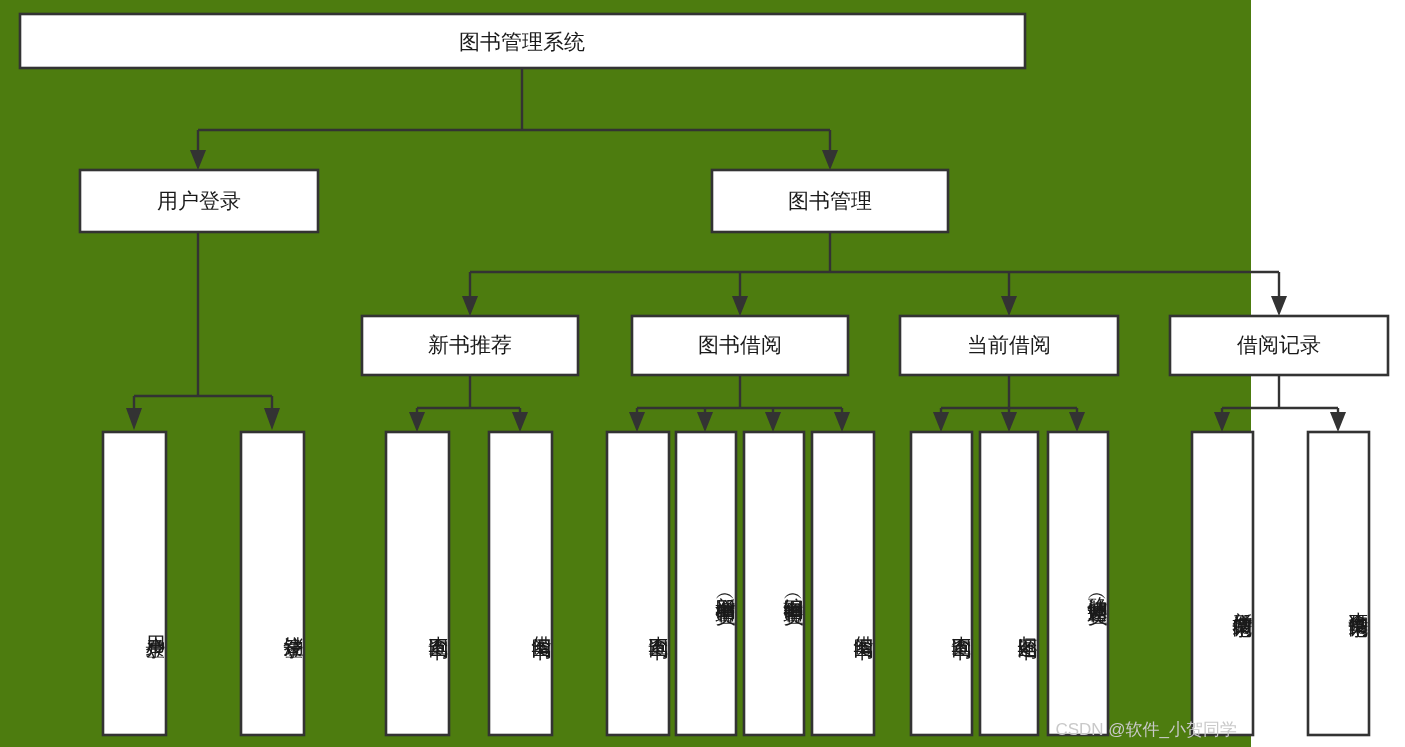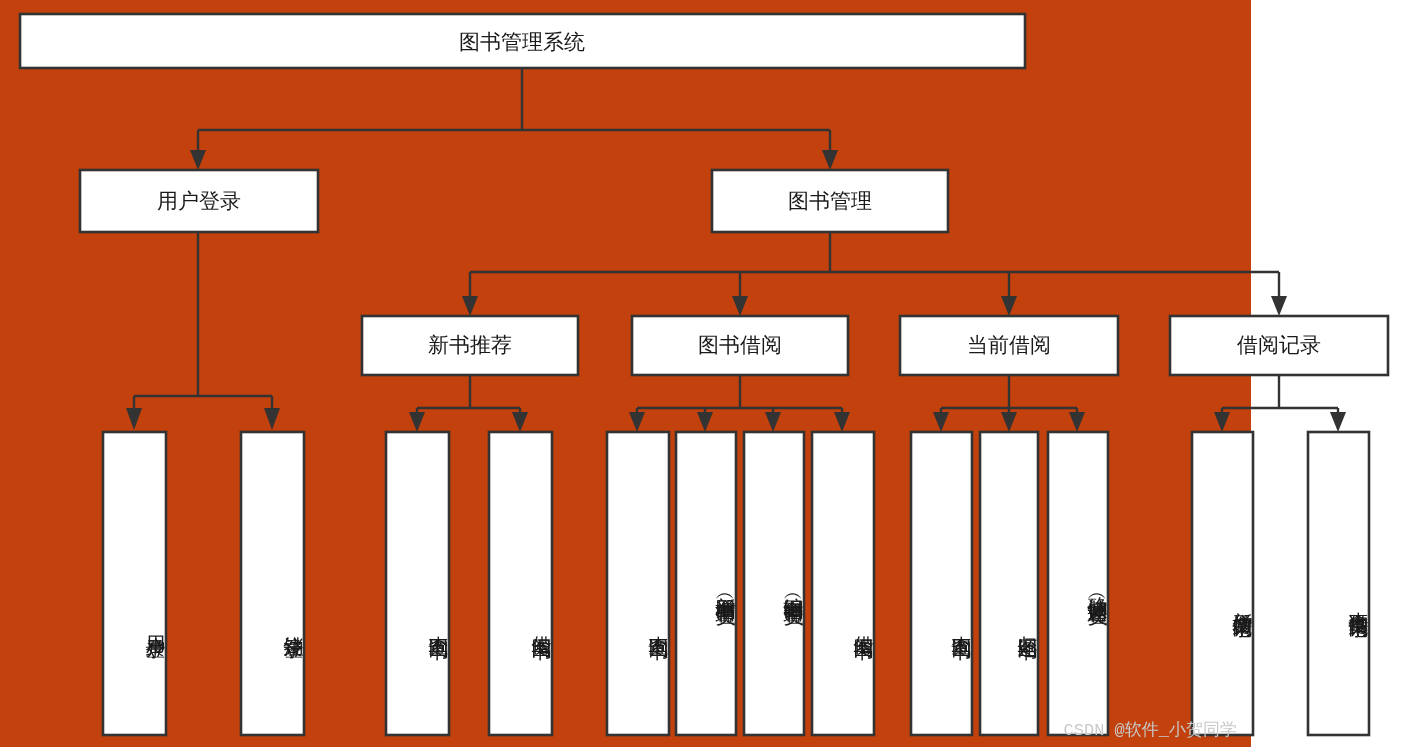--- a/index.html
+++ b/index.html
@@ -10,21 +10,21 @@
   body {
     width: 1405px;
     height: 747px;
     font-family: "DejaVu Sans", "Liberation Sans", sans-serif;
     overflow: hidden;
   }
   #diagram-root {
     position: relative;
     width: 1251px;
     height: 747px;
-    background: #c2410c;
+    background: #4d7c0f;
   }
   svg#tree-svg {
     position: absolute;
     left: 0;
     top: 0;
     width: 1405px;
     height: 747px;
     display: block;
   }
   .node-box {
@@ -63,21 +63,21 @@
     text-align: center;
     pointer-events: none;
     display: flex;
     align-items: flex-start;
     justify-content: center;
   }
   .watermark {
     position: absolute;
     right: 14px;
     bottom: 6px;
-    font-family: Liberation Mono, monospace;
+    font-family: Liberation Sans, sans-serif;
     font-size: 17px;
     color: #c9c9c9;
     white-space: nowrap;
   }
 </style>
 </head>
 <body>
 
 <div id="diagram-root">
 

